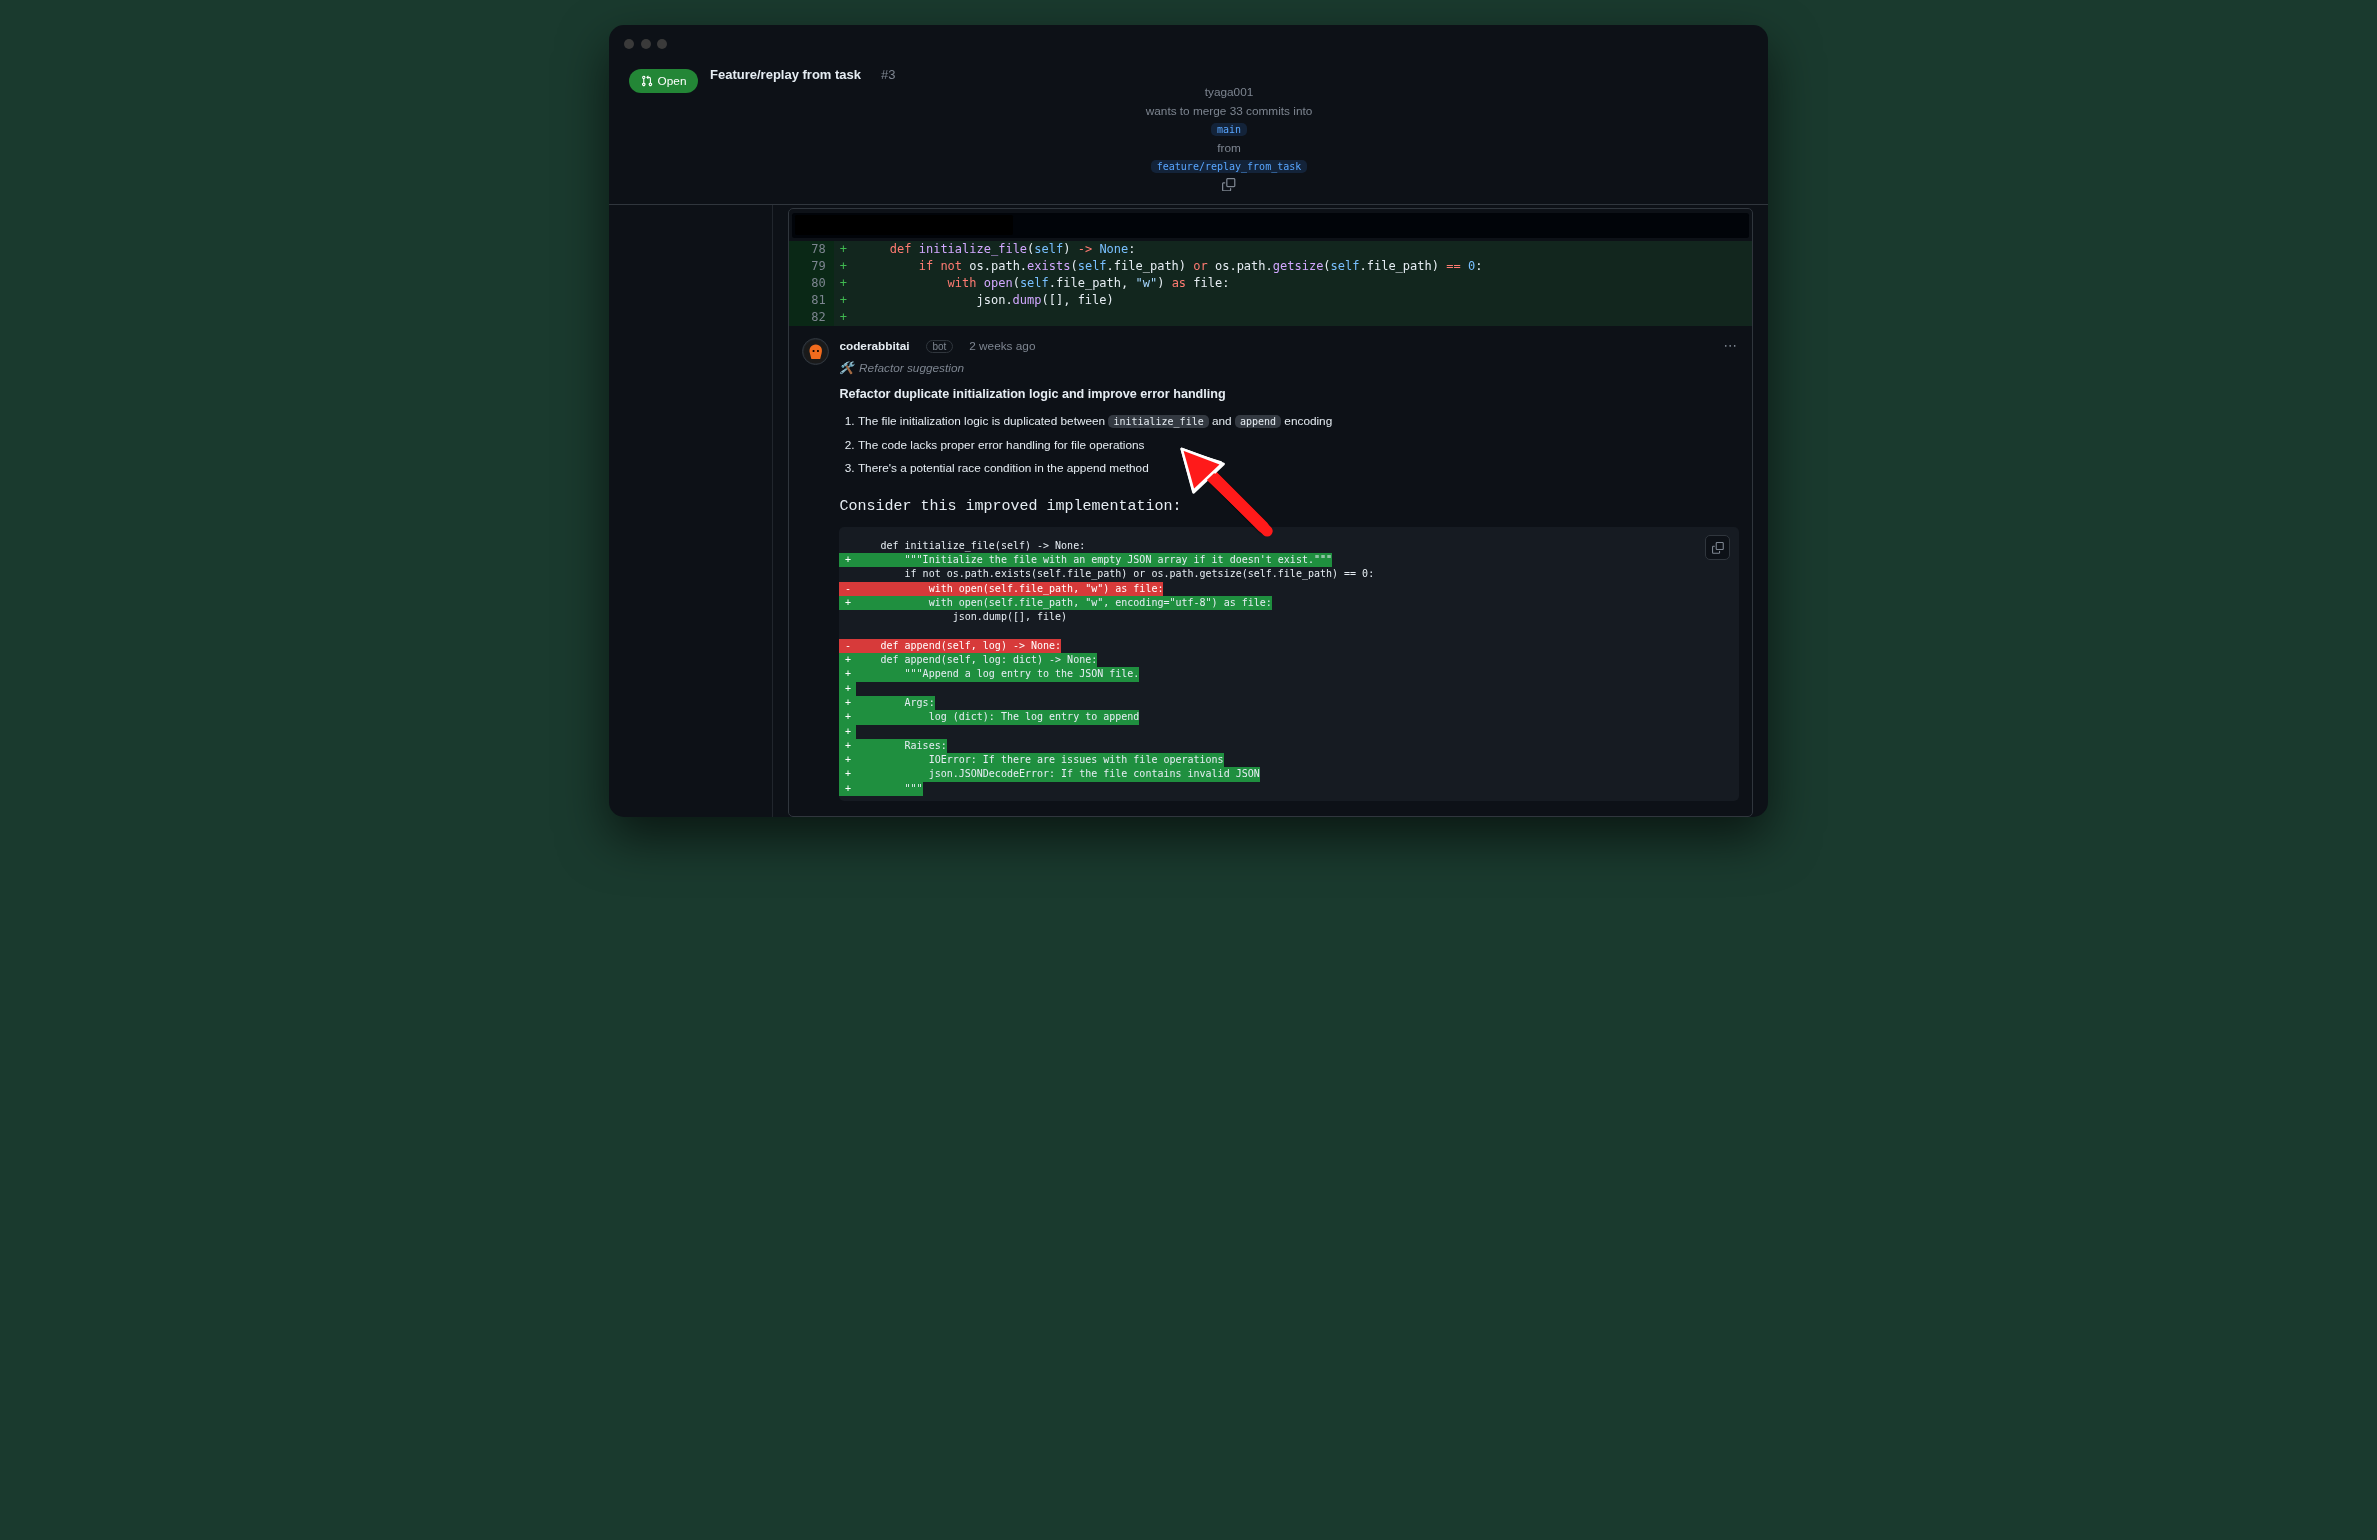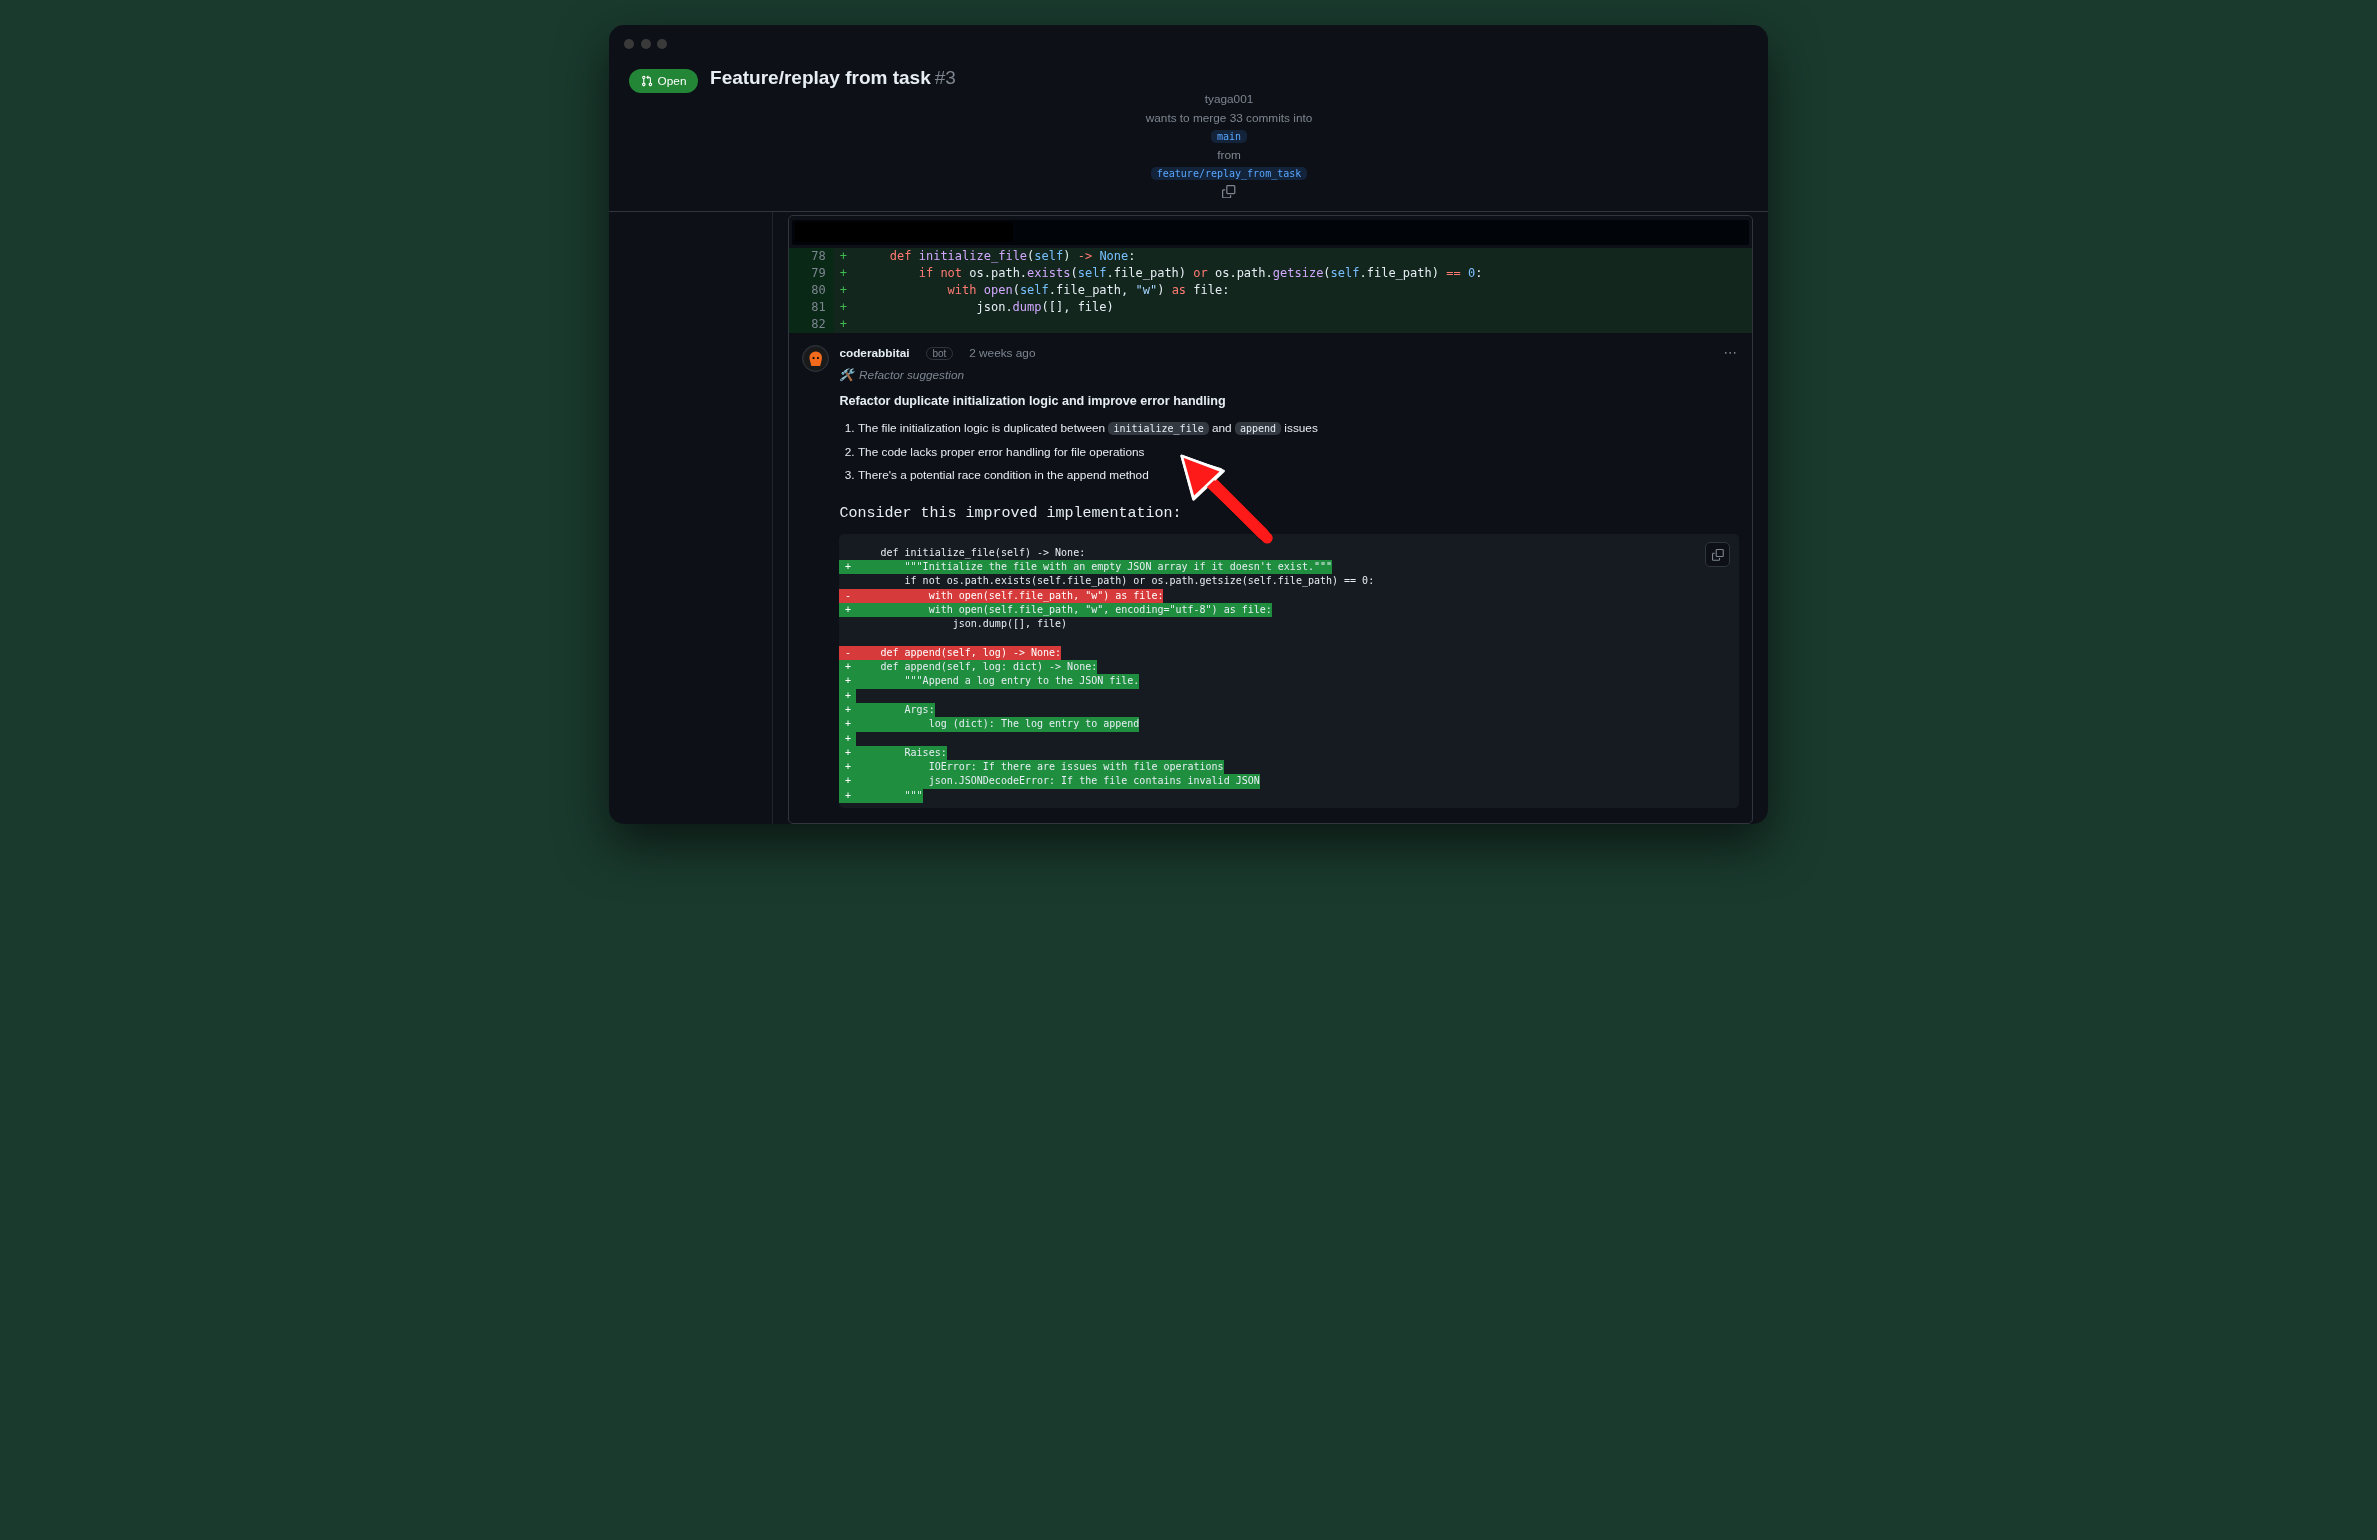--- a/index.html
+++ b/index.html
@@ -44,21 +44,21 @@
   display: flex;
   align-items: center;
   gap: 5px;
   font-size: 11.8px;
   font-weight: 500;
   white-space: nowrap;
   margin-top: 1.7px;
 }
 .pr-icon { width:11.8px; height:11.8px; }
 .header-text { flex:1; }
-.pr-title { font-size: 19px; font-weight:600; color:#e6edf3; display:flex; gap:4px; align-items:flex-end;}
+.pr-title { font-size: 13px; font-weight:600; color:#e6edf3; display:flex; gap:20px; align-items:flex-end;}
 .pr-number { color:#7d8590; font-weight:400;}
 .pr-sub { font-size:11.8px; color:#7d8590; margin-top:3.4px; display:flex; align-items:center; gap:5px; flex-wrap:wrap;flex-direction:column;}
 .pr-sub .user { color:#7d8590; font-weight:500;}
 .branch-tag {
   background: rgba(56,139,253,0.15);
   color: #58a6ff;
   border-radius: 5px;
   padding: 0.8px 5.9px;
   font-family: ui-monospace, SFMono-Regular, Menlo, Consolas, monospace;
   font-size: 10px;
@@ -219,21 +219,21 @@
 
             <div class="suggest-label">
               <span>🛠️</span>
               <span>Refactor suggestion</span>
             </div>
 
             <div class="suggest-title">Refactor duplicate initialization logic and improve error handling</div>
 
             <ol>
               <li>
-                <span>The file initialization logic is duplicated between </span><code class="inline-code">initialize_file</code><span> and </span><code class="inline-code">append</code><span> issues</span>
+                <span>The file initialization logic is duplicated between </span><code class="inline-code">initialize_file</code><span> and </span><code class="inline-code">append</code><span> encoding</span>
               </li>
               <li>The code lacks proper error handling for file operations</li>
               <li>There's a potential race condition in the append method</li>
             </ol>
 
             <div class="consider">Consider this improved implementation:</div>
 
             <div class="diffblock">
               <div class="copy-btn">
                 <svg width="11.8" height="11.8" viewBox="0 0 16 16" fill="currentColor">

